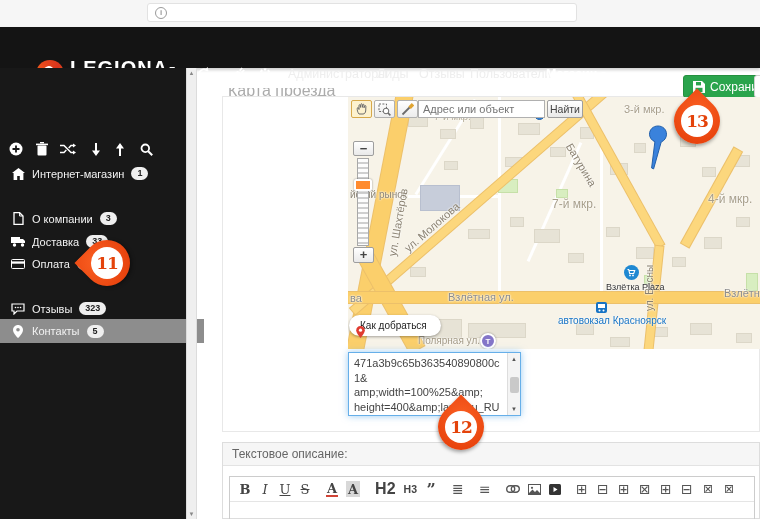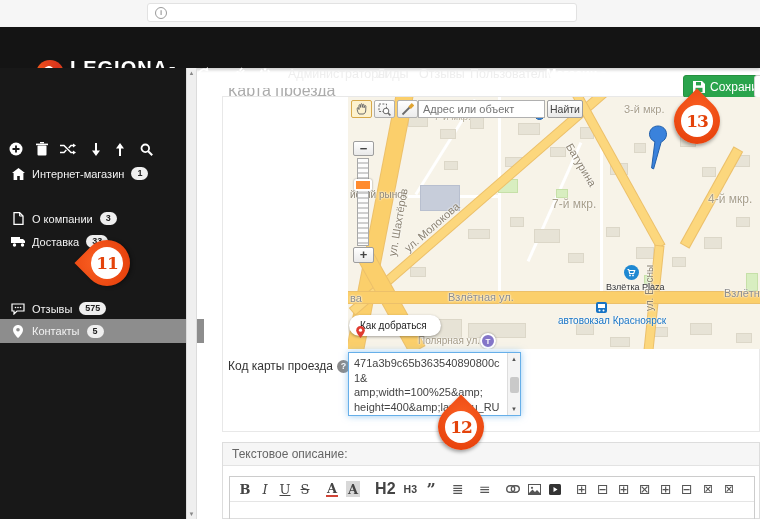--- a/index.html
+++ b/index.html
@@ -206,31 +206,41 @@
           <svg width="15" height="11">
             <rect x="0" y="1" width="9" height="6" fill="#fff"></rect>
             <path d="M9 3h3l2 2v2H9z" fill="#fff"></path>
             <circle cx="3.5" cy="9" r="1.7" fill="#fff"></circle>
             <circle cx="11.5" cy="9" r="1.7" fill="#fff"></circle>
           </svg>
         </span>
       <span>Доставка</span>
       <span class="badge">33</span>
     </div>
+    <div class="abs srow" style="top:184px">
+      <span class="sicon">
+          <svg width="14" height="10">
+            <rect x=".5" y=".5" width="13" height="9" rx="1" fill="none" stroke="#fff"></rect>
+            <rect x="0" y="2.4" width="14" height="2.3" fill="#fff"></rect>
+          </svg>
+        </span>
+      <span>Оплата</span>
+      <span class="badge">322</span>
+    </div>
     <div class="abs srow" style="top:229px">
       <span class="sicon">
           <svg width="14" height="12">
             <path d="M1 1h12v7H6L3 11V8H1z" fill="none" stroke="#fff" stroke-width="1.2"></path>
             <circle cx="4.5" cy="4.5" r=".8" fill="#fff"></circle>
             <circle cx="7" cy="4.5" r=".8" fill="#fff"></circle>
             <circle cx="9.5" cy="4.5" r=".8" fill="#fff"></circle>
           </svg>
         </span>
       <span>Отзывы</span>
-      <span class="badge">575</span>
+      <span class="badge">323</span>
     </div>
     <div class="abs srow active" style="top:251px;height:24px">
       <span class="sicon">
           <svg width="10" height="13">
             <path d="M5 0C2.2 0 0 2.2 0 4.9 0 8.4 5 13 5 13s5-4.6 5-8.1C10 2.2 7.8 0 5 0z" fill="#fff"></path>
             <circle cx="5" cy="4.8" r="1.8" fill="#8d8d8d"></circle>
           </svg>
         </span>
       <span>Контакты</span>
       <span class="badge">5</span>
@@ -383,25 +393,20 @@
       <span style="display:inline-flex">
           <svg width="9" height="12">
             <path d="M4.5 0C2 0 .2 1.9.2 4.2.2 7.2 4.5 12 4.5 12S8.8 7.2 8.8 4.2C8.8 1.9 7 0 4.5 0z" fill="#e03c31"></path>
             <circle cx="4.5" cy="4.2" r="1.6" fill="#fff"></circle>
           </svg>
         </span>
       <span>Как добраться</span>
     </div>
   </div>
 
-  <div class="abs codelab">
-    <span>Код карты проезда</span>
-    <span class="qhelp">?</span>
-    <span>:</span>
-  </div>
   <div class="abs codewrap">
     <textarea spellcheck="false" style="">471a3b9c65b363540890800c1&amp;
 amp;width=100%25&amp;amp;
 height=400&amp;amp;lang=ru_RU&amp;amp;
 scroll=true"&gt;&lt;/script&gt;</textarea>
     <div class="fscroll">
       <span class="ar" style="top:3px">▲</span>
       <span class="thumb"></span>
       <span class="ar" style="bottom:3px">▼</span>
     </div>

